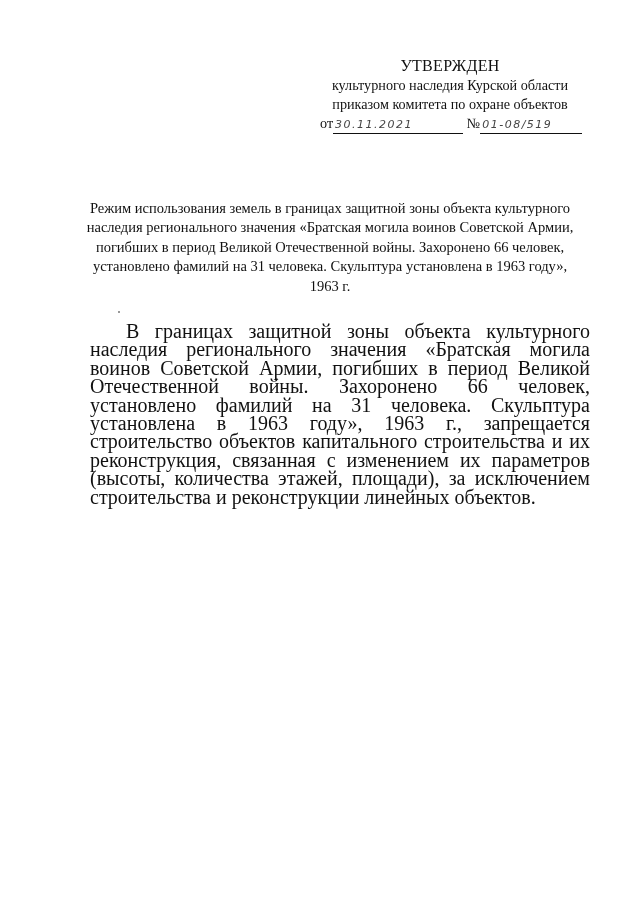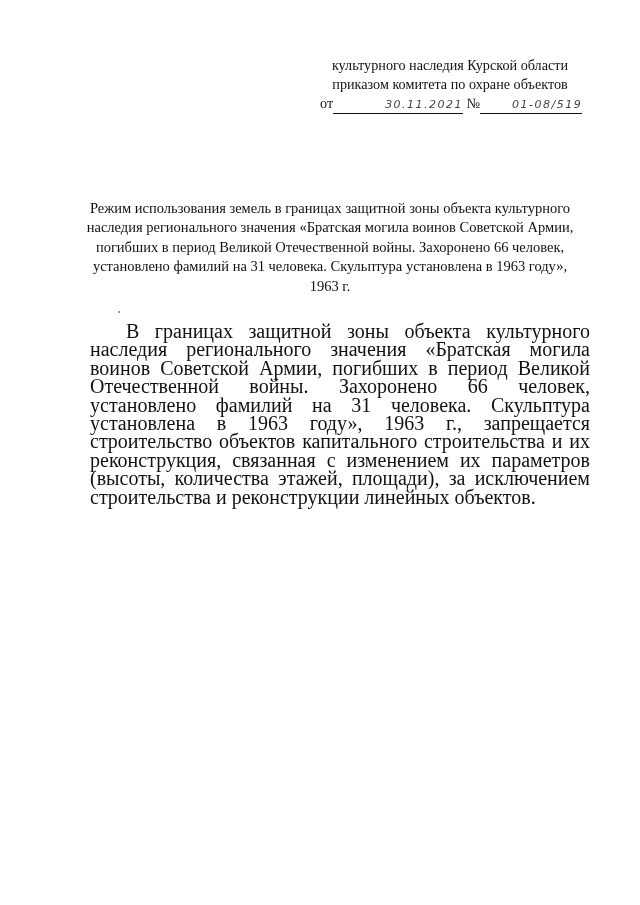--- a/index.html
+++ b/index.html
@@ -5,33 +5,34 @@
   html, body { margin: 0; padding: 0; background: #ffffff; }
   body { width: 640px; height: 905px; position: relative; overflow: hidden;
          font-family: "Liberation Serif", "DejaVu Serif", serif; color: #111; }
   .approval { position: absolute; left: 300px; top: 56px; width: 300px; text-align: center;
               font-size: 14.2px; line-height: 19px; }
   .approval .title { font-size: 16px; letter-spacing: 0.3px; line-height: 20px; }
   .approval .line { white-space: nowrap; }
   .sig-row { position: relative; text-align: left; padding-left: 20px; white-space: nowrap; }
   .fill { display: inline-block; border-bottom: 1px solid #111; height: 15px; vertical-align: baseline;
           font-family: "DejaVu Sans", sans-serif; font-style: italic; font-size: 11px; color: #444;
-          letter-spacing: 1.5px; line-height: 14px; padding-left: 2px; text-align: right; }
+          letter-spacing: 1.5px; line-height: 14px; padding-left: 2px; }
   .fill.date { width: 128px; }
   .fill.num { width: 100px; }
   .heading { position: absolute; left: 80px; top: 199px; width: 500px; text-align: center;
              font-weight: normal; font-size: 14.5px; line-height: 19.4px; }
   .body-text { position: absolute; left: 90px; top: 322px; width: 500px; text-align: justify;
                font-size: 20px; line-height: 18.4px; text-indent: 36px; }
   .speck { position: absolute; left: 118px; top: 311px; width: 2px; height: 2px; background: #999; }
 </style>
 </head>
 <body>
 
 <div class="approval">
+  <div class="title">УТВЕРЖДЕН</div>
   <div class="line">культурного наследия Курской области</div>
   <div class="line">приказом комитета по охране объектов</div>
   <div class="sig-row">
     <span>от</span><span class="fill date">30.11.2021</span>
     <span>№</span><span class="fill num">01-08/519</span>
   </div>
 </div>
 
 <div class="heading">Режим использования земель в границах защитной зоны объекта культурного наследия регионального значения «Братская могила воинов Советской Армии, погибших в период Великой Отечественной войны. Захоронено 66 человек, установлено фамилий на 31 человека. Скульптура установлена в 1963 году», 1963 г.</div>
 

